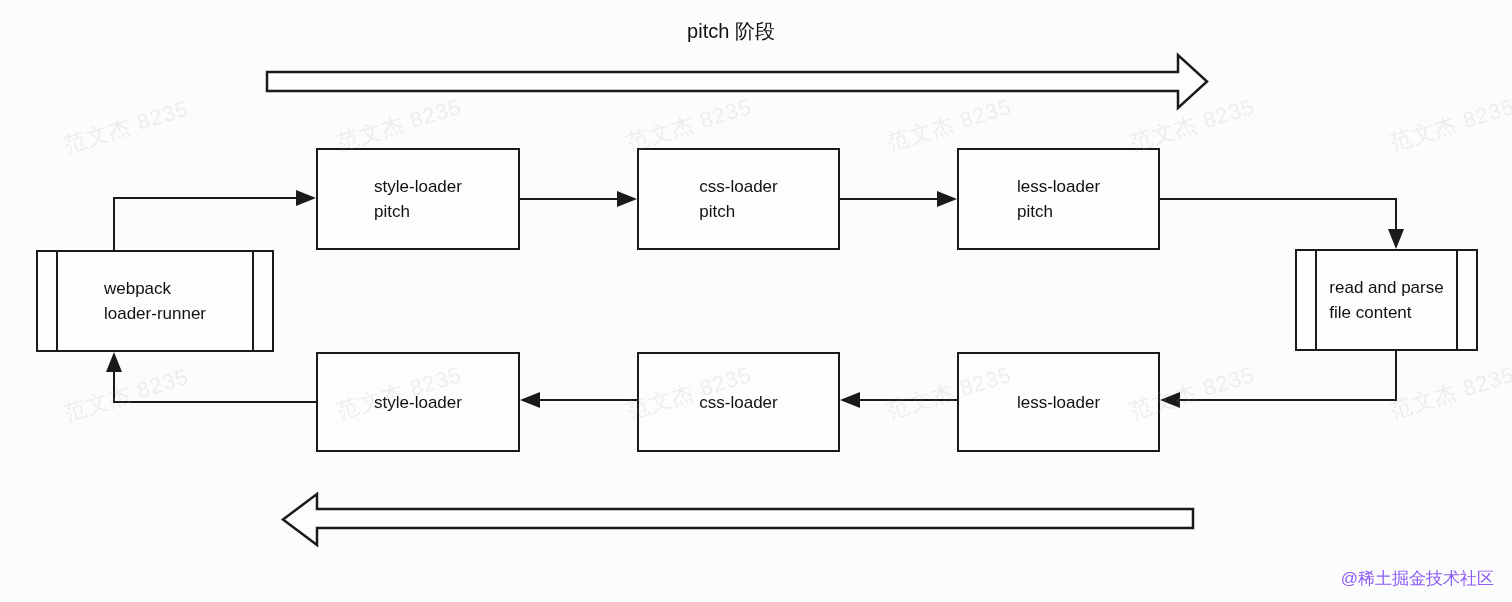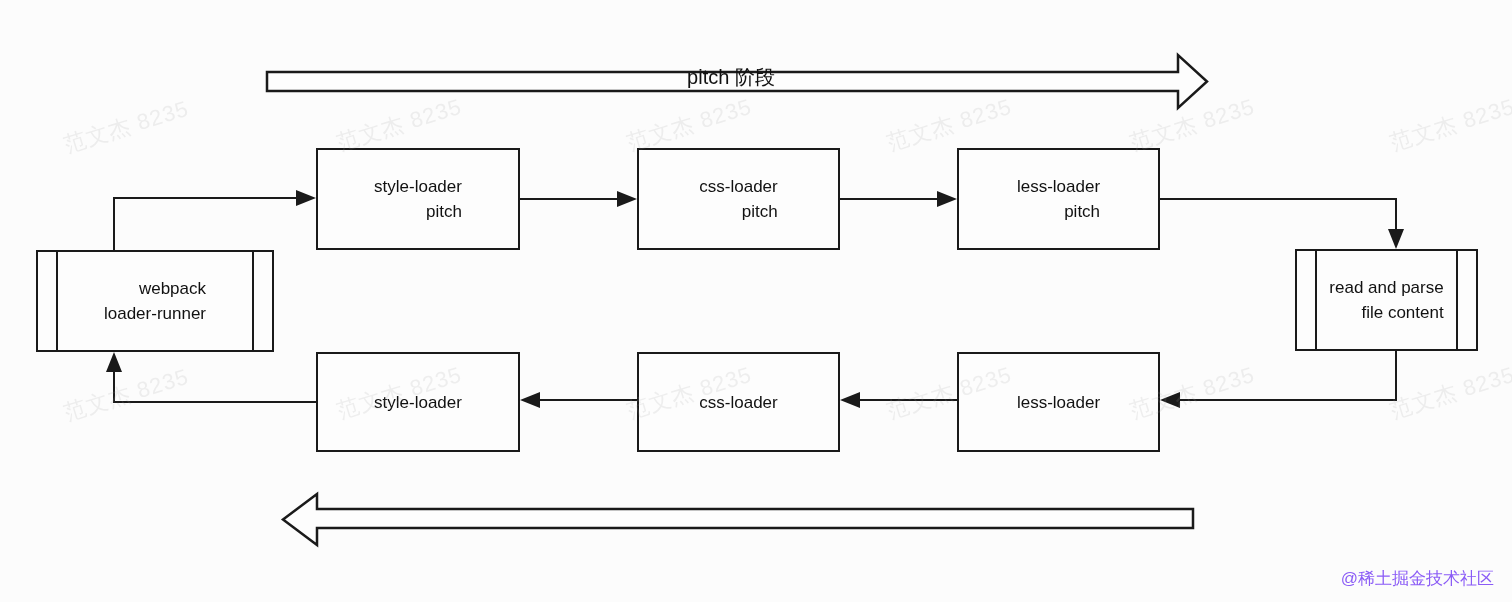--- a/index.html
+++ b/index.html
@@ -22,21 +22,21 @@
     width: 1512px; height: 602px;
     display: block;
   }
   .node {
     position: absolute;
     border: 2px solid #1a1a1a;
     background: #fdfdfd;
     display: flex;
     align-items: center;
     justify-content: center;
-    text-align: right;
+    text-align: left;
   }
   .node-label {
     font-size: 17px;
     line-height: 25px;
     white-space: pre-line;
     color: #111111;
   }
   
   .node-style-pitch { left: 316px; top: 148px; width: 204px; height: 102px; }
   .node-css-pitch   { left: 637px; top: 148px; width: 203px; height: 102px; }
@@ -58,21 +58,21 @@
   .process-bar.left  { left: 18px; }
   .process-bar.right { right: 18px; }
   .phase-label {
     position: absolute;
     width: 160px;
     text-align: center;
     font-size: 20px;
     color: #111111;
     white-space: nowrap;
   }
-  .phase-label.top    { left: 651px; top: 18px; margin-top: 46px; }
+  .phase-label.top    { left: 651px; top: 18px; }
   .phase-label.bottom { left: 659px; top: 556px; }
   .watermark {
     position: absolute;
     font-size: 22px;
     color: rgba(160,160,160,0.16);
     transform: rotate(-17deg);
     white-space: nowrap;
     pointer-events: none;
     letter-spacing: 1px;
   }

